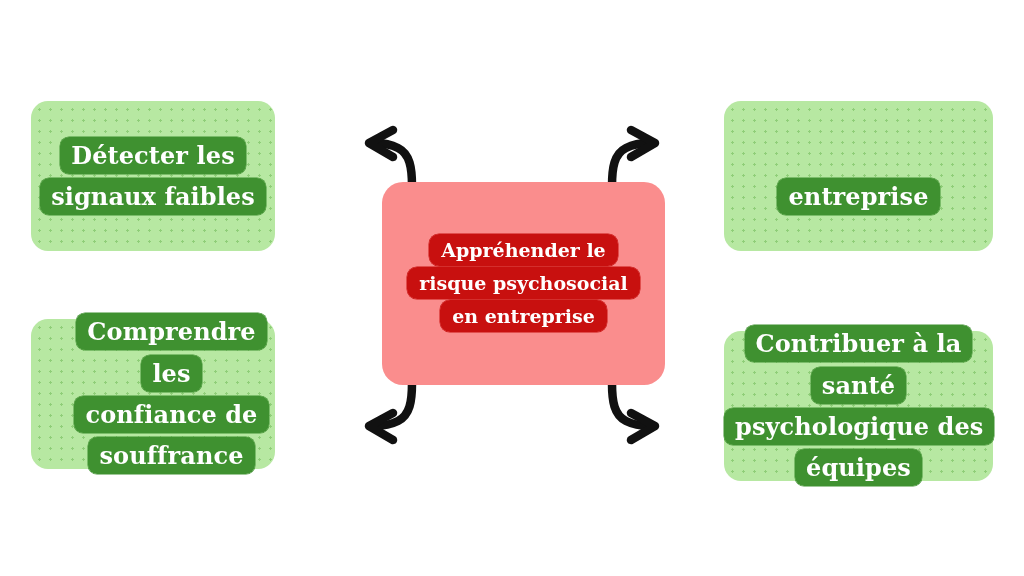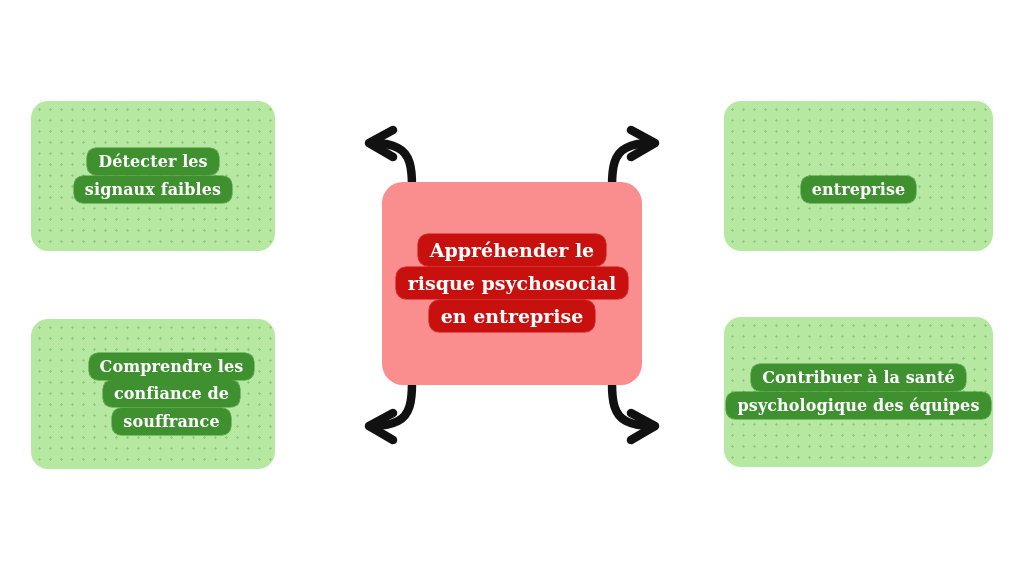--- a/index.html
+++ b/index.html
@@ -29,47 +29,47 @@
     background-position: 3px 3px;
     border-radius: 17px;
     display: flex;
     align-items: center;
     justify-content: center;
     box-sizing: border-box;
   }
   .panel-tl { left: 31px;  top: 101px; width: 244px; height: 150px; }
   .panel-bl { left: 31px;  top: 319px; width: 244px; height: 150px; padding-left: 37px; }
   .panel-tr { left: 724px; top: 101px; width: 269px; height: 150px; }
-  .panel-br { left: 724px; top: 317px; width: 269px; height: 150px; }
+  .panel-br { left: 724px; top: 331px; width: 269px; height: 150px; }
 
   .panel-text {
     margin: 0;
     text-align: center;
     font-weight: bold;
-    font-size: 16px;
+    font-size: 24px;
     line-height: 1.72;
     letter-spacing: 0.1px;
     color: #ffffff;
     width: 115%;
   }
   .panel-text > span {
     background-color: #3f9130;
     -webkit-box-decoration-break: clone;
     box-decoration-break: clone;
     border-radius: 9px;
     padding: 4px 11px;
     box-shadow: 0 0 0 0.5px #3f9130;
   }
 
   
   .center-card {
     position: absolute;
     left: 382px;
     top: 182px;
-    width: 260px;
+    width: 283px;
     height: 203px;
     background-color: #fa8d8d;
     border-radius: 21px;
     display: flex;
     align-items: center;
     justify-content: center;
     box-sizing: border-box;
   }
   .center-text {
     margin: 0;

